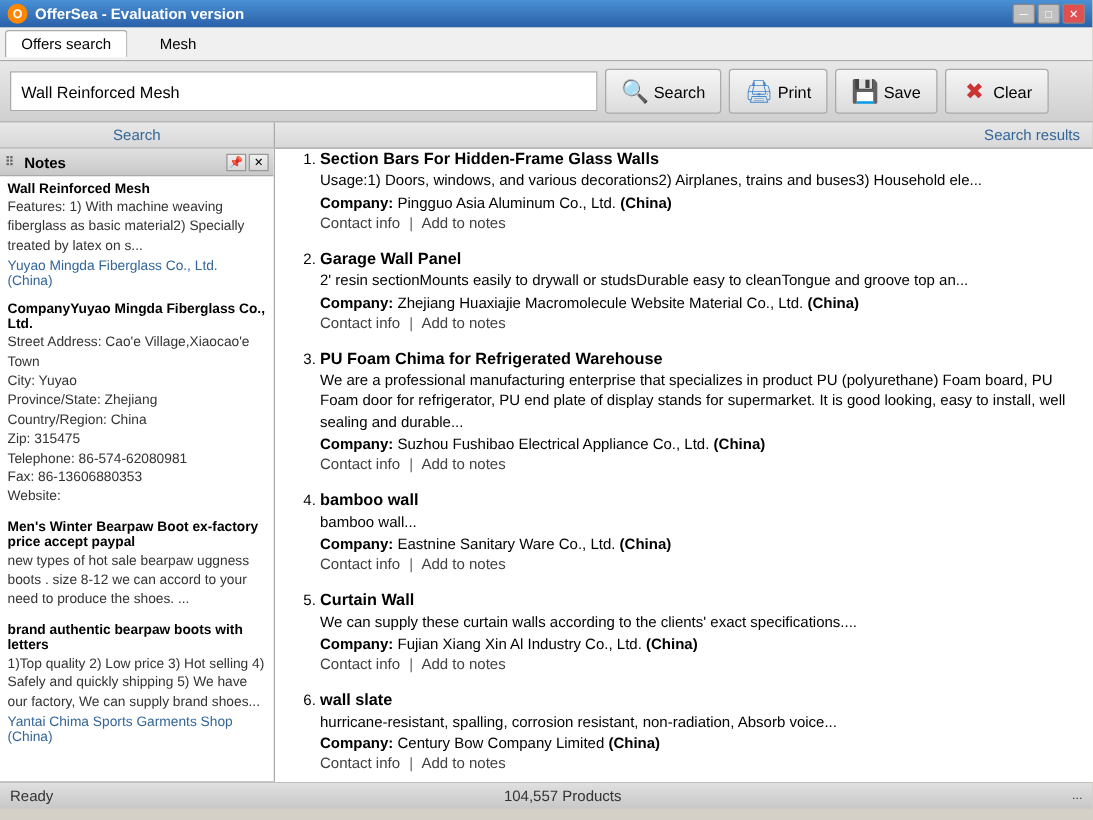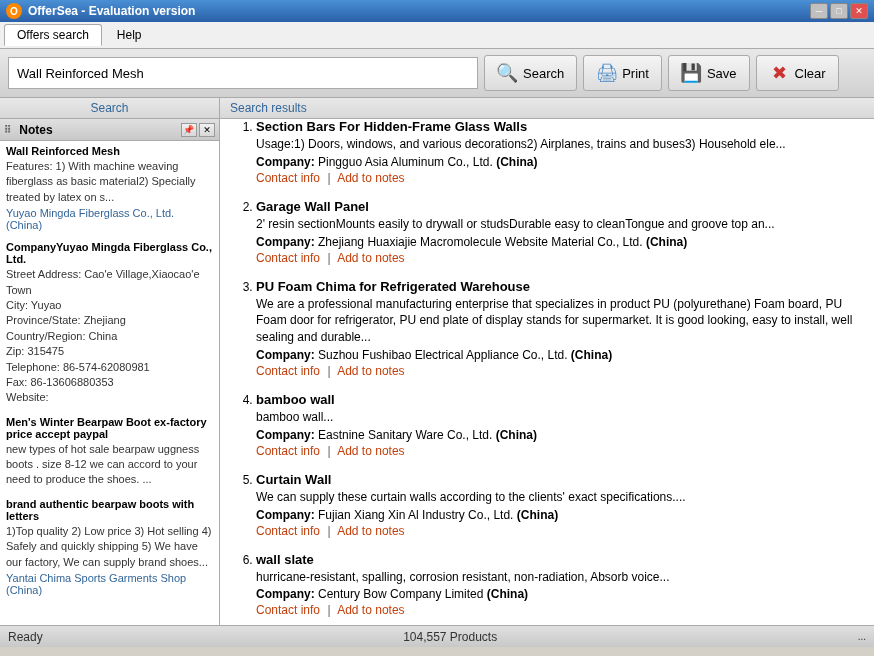--- a/index.html
+++ b/index.html
@@ -44,21 +44,21 @@
       font-size: 9px;
       cursor: pointer;
     }
     .title-btn.close { background: #e05050; color: white; }
     .menu-bar {
       background: #f0f0f0;
       border-bottom: 1px solid #aaa;
       display: flex;
       align-items: center;
       padding: 2px 4px;
-      gap: 2px;
+      gap: 13px;
     }
     .menu-tab {
       padding: 3px 12px;
       border: 1px solid #aaa;
       border-bottom: 1px solid #f0f0f0;
       background: white;
       border-radius: 3px 3px 0 0;
       cursor: pointer;
       font-size: 12px;
     }
@@ -120,21 +120,21 @@
     }
     .col-header-search {
       flex: 0 0 220px;
       padding: 3px 10px;
       border-right: 1px solid #aaa;
       text-align: center;
     }
     .col-header-results {
       flex: 1;
       padding: 3px 10px;
-      text-align: left;
+      text-align: right;
     }
     .main-area {
       display: flex;
       height: calc(656px - 22px - 30px - 50px - 26px - 22px);
     }
     .notes-panel {
       width: 220px;
       flex: 0 0 220px;
       background: white;
       border-right: 1px solid #aaa;
@@ -205,21 +205,21 @@
     }
     .result-company {
       font-size: 12px;
       margin-bottom: 2px;
     }
     .result-company strong { font-weight: bold; }
     .result-links {
       font-size: 12px;
     }
     .result-links a, .link-blue {
-      color: #c2410c;
+      color: #404040;
       text-decoration: none;
       cursor: pointer;
     }
     .link-sep { color: #666; margin: 0 4px; }
     .country { font-weight: bold; }
     ol {
       padding-left: 24px;
     }
     ol li {
       margin-bottom: 14px;
@@ -248,21 +248,21 @@
   </div>
   <div class="title-bar-buttons">
     <div class="title-btn">─</div>
     <div class="title-btn">□</div>
     <div class="title-btn close">✕</div>
   </div>
 </div>
 
 <div class="menu-bar">
   <div class="menu-tab active">Offers search</div>
-  <div class="menu-tab-inactive">Help</div>
+  <div class="menu-tab-inactive">Mesh</div>
 </div>
 
 <div class="toolbar">
   <input class="search-input" type="text" value="Wall Reinforced Mesh" style="">
   <button class="toolbar-btn">
     <span class="btn-icon search-icon-img">🔍</span>
     <span>Search</span>
   </button>
   <button class="toolbar-btn">
     <span class="btn-icon print-icon-img">🖨</span>

